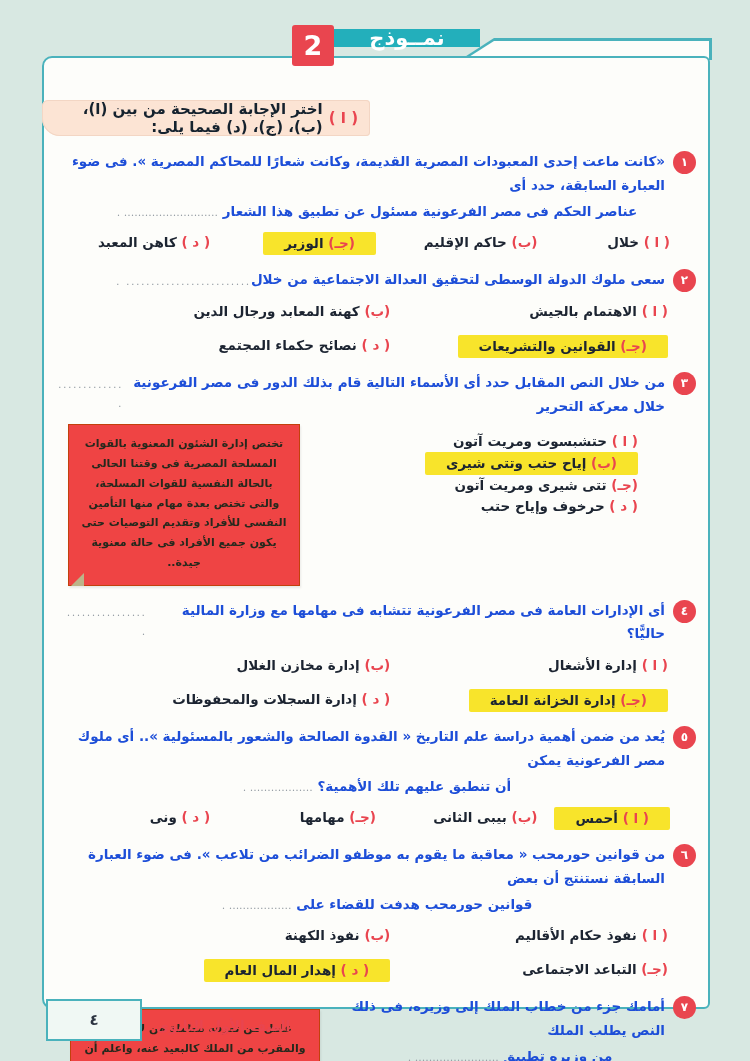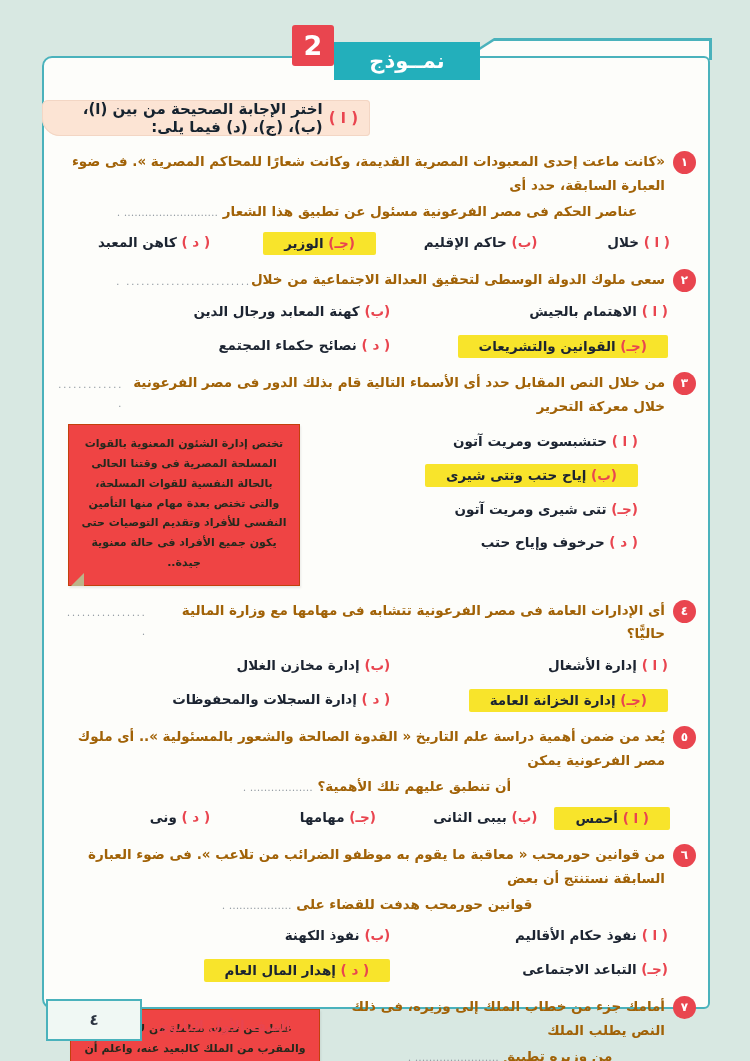--- a/index.html
+++ b/index.html
@@ -16,25 +16,24 @@
     border:2px solid #4ab2bc;
     border-radius:10px 6px 6px 10px;
   }
   
   .tab-outer{position:absolute; top:38px; right:38px; width:252px; height:22px;
     background:#4ab2bc; clip-path:polygon(34px 0,100% 0,100% 100%,0 100%);}
   .tab-inner{position:absolute; top:41px; right:41px; width:248px; height:21px;
     background:#fdfdfa; clip-path:polygon(33px 0,100% 0,100% 100%,0 100%);}
   
   .banner-word{
-    position:absolute; top:29px; right:270px; width:146px; height:38px;
+    position:absolute; top:29px; right:270px; width:146px; height:18px;
     background:#23afbb; color:#fff; font-weight:bold; font-size:21px;
     display:flex; align-items:center; justify-content:center; letter-spacing:2px;
     z-index:4;
-    margin-top:13px;
   }
   .banner-num{
     position:absolute; top:25px; right:416px; width:42px; height:41px;
     background:#e9454f; color:#fff; font-weight:bold; font-size:27px;
     display:flex; align-items:center; justify-content:center; border-radius:3px;
     z-index:5; font-family:"DejaVu Sans", sans-serif;
   }
   
   .instruction{
     position:absolute; top:42px; left:-2px; right:338px; height:36px;
@@ -46,32 +45,32 @@
   .instruction .pfx{color:#e9454f; white-space:nowrap;}
   
   .content{position:absolute; top:92px; right:12px; left:14px; bottom:8px;}
   .q{margin-bottom:13px;}
   .q-line1{display:flex; align-items:flex-start; font-weight:bold;
     font-size:13.5px; color:#1c2431; line-height:1.75;}
   .badge{flex:none; width:23px; height:23px; border-radius:50%;
     background:#e9454f; color:#fff; font-size:12px; font-weight:bold;
     display:inline-flex; align-items:center; justify-content:center;
     margin-left:8px; margin-top:1px;}
-  .q-text{color:#a16207;}
+  .q-text{color:#1d4ed8;}
   .q-line2{text-align:center; font-weight:bold; font-size:13.5px; color:#1c2431;
     margin:3px 0 0; line-height:1.7;}
   .dots{color:#99a0a7; font-weight:normal; font-size:11px; letter-spacing:1.5px;}
   .q-line1 .dots{margin-top:4px;}
   
   .opts{margin-top:9px; font-weight:bold; font-size:13.5px; color:#1c2431;}
   .row4{display:grid; grid-template-columns:0.92fr 1.12fr 1.15fr 1fr;
     padding:0 26px 0 8px;}
   .grid2{display:grid; grid-template-columns:1.02fr 1fr; row-gap:13px;
     padding:0 28px 0 60px;}
-  .stack{display:flex; flex-direction:column; gap:12px; padding:2px 58px 0 0;}
+  .stack{display:flex; flex-direction:column; padding:2px 58px 0 0;}
   .opt{display:inline-block; white-space:nowrap; line-height:1.55;}
   .opt .letter{color:#e9454f;}
   .opt.hl{background:#f8e42b; padding:1px 21px; border-radius:2px;}
   
   .split{display:flex; align-items:flex-start; margin-top:2px;}
   .split .main-col{flex:1; min-width:0;}
   .note{background:#ef4444; border:1px solid #c2410c; position:relative;
     padding:9px 12px 12px; font-size:11px; font-weight:bold; color:#26291d;
     text-align:center; line-height:1.8; box-shadow:1px 2px 2px rgba(0,0,0,.08);}
   .note .fold{position:absolute; left:2px; bottom:-1px; width:0; height:0;

